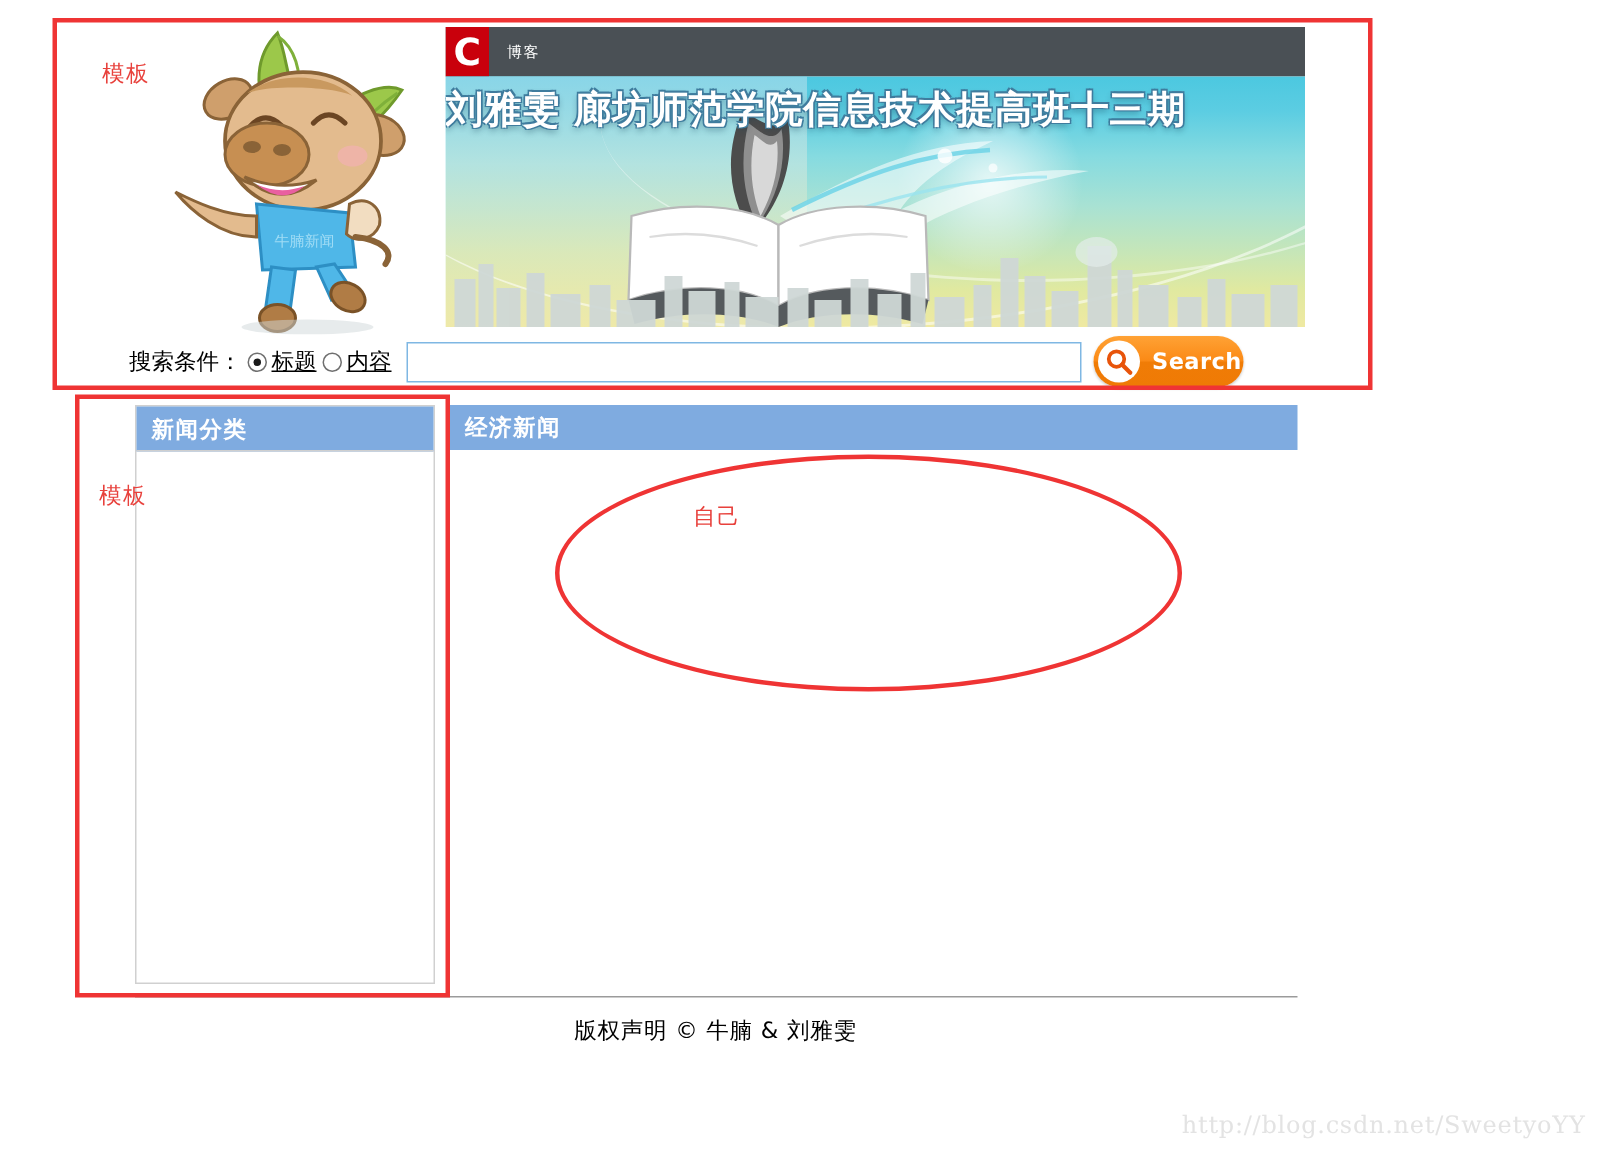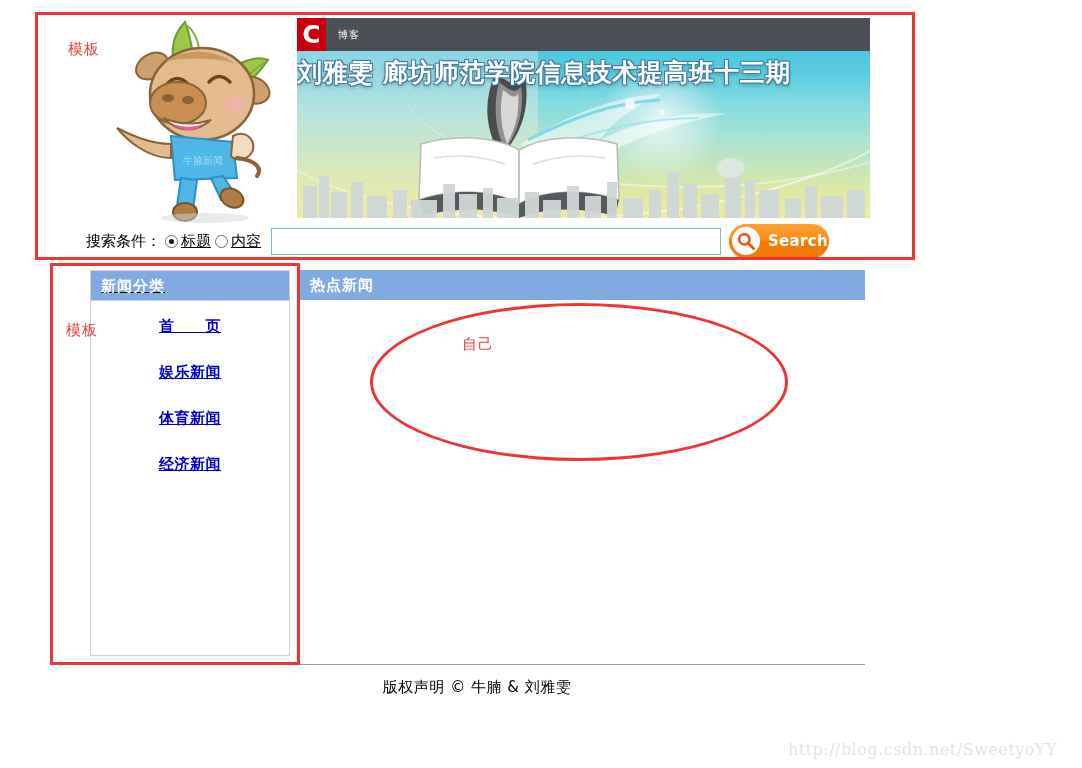--- a/index.html
+++ b/index.html
@@ -170,21 +170,21 @@
   #search-btn-label {
     color: #ffffff; font-size: 15px; font-weight: bold;
     margin-left: 8px; letter-spacing: .3px;
     font-family: "DejaVu Sans", "Liberation Sans", sans-serif;
   }
 
   
   #sidebar-panel {
     position: absolute; left: 90px; top: 270px;
     width: 200px; height: 386px;
-    border: 1px solid #d0d0d0; background: #ffffff; text-decoration: underline;
+    border: 1px solid #d0d0d0; background: #ffffff;
   }
   .panel-head {
     height: 30px; line-height: 30px;
     background: #7fabe0;
     color: #ffffff; font-size: 15px; font-weight: bold;
     padding-left: 10px; letter-spacing: 1px;
     border-bottom: 1px solid #cfcfcf;
   }
   #sidebar-links { padding-top: 16px; text-align: center; }
   .nav-link {
@@ -381,30 +381,24 @@
           <circle cx="10" cy="10" r="6.2" fill="none" stroke="#e8540b" stroke-width="3"></circle>
           <line x1="14.4" y1="14.4" x2="21" y2="21" stroke="#e8540b" stroke-width="3.4" stroke-linecap="round"></line>
         </svg>
       </span>
       <span id="search-btn-label">Search</span>
     </button>
   </div>
 
   <div id="sidebar-panel">
     <div class="panel-head">新闻分类</div>
-    <div id="sidebar-links">
-      <a class="nav-link">首　　页</a>
-      <a class="nav-link">娱乐新闻</a>
-      <a class="nav-link">体育新闻</a>
-      <a class="nav-link">经济新闻</a>
-    </div>
   </div>
 
   <div id="news-panel">
-    <div class="panel-head">热点新闻</div>
+    <div class="panel-head">经济新闻</div>
     <div id="news-panel-body"></div>
   </div>
 
   <div id="footer-divider"></div>
   <div id="footer-text">版权声明 © 牛腩 &amp; 刘雅雯</div>
 
   <div class="anno-box" id="anno-box-top"></div>
   <div class="anno-box" id="anno-box-side"></div>
   <div class="anno-ellipse"></div>
 

